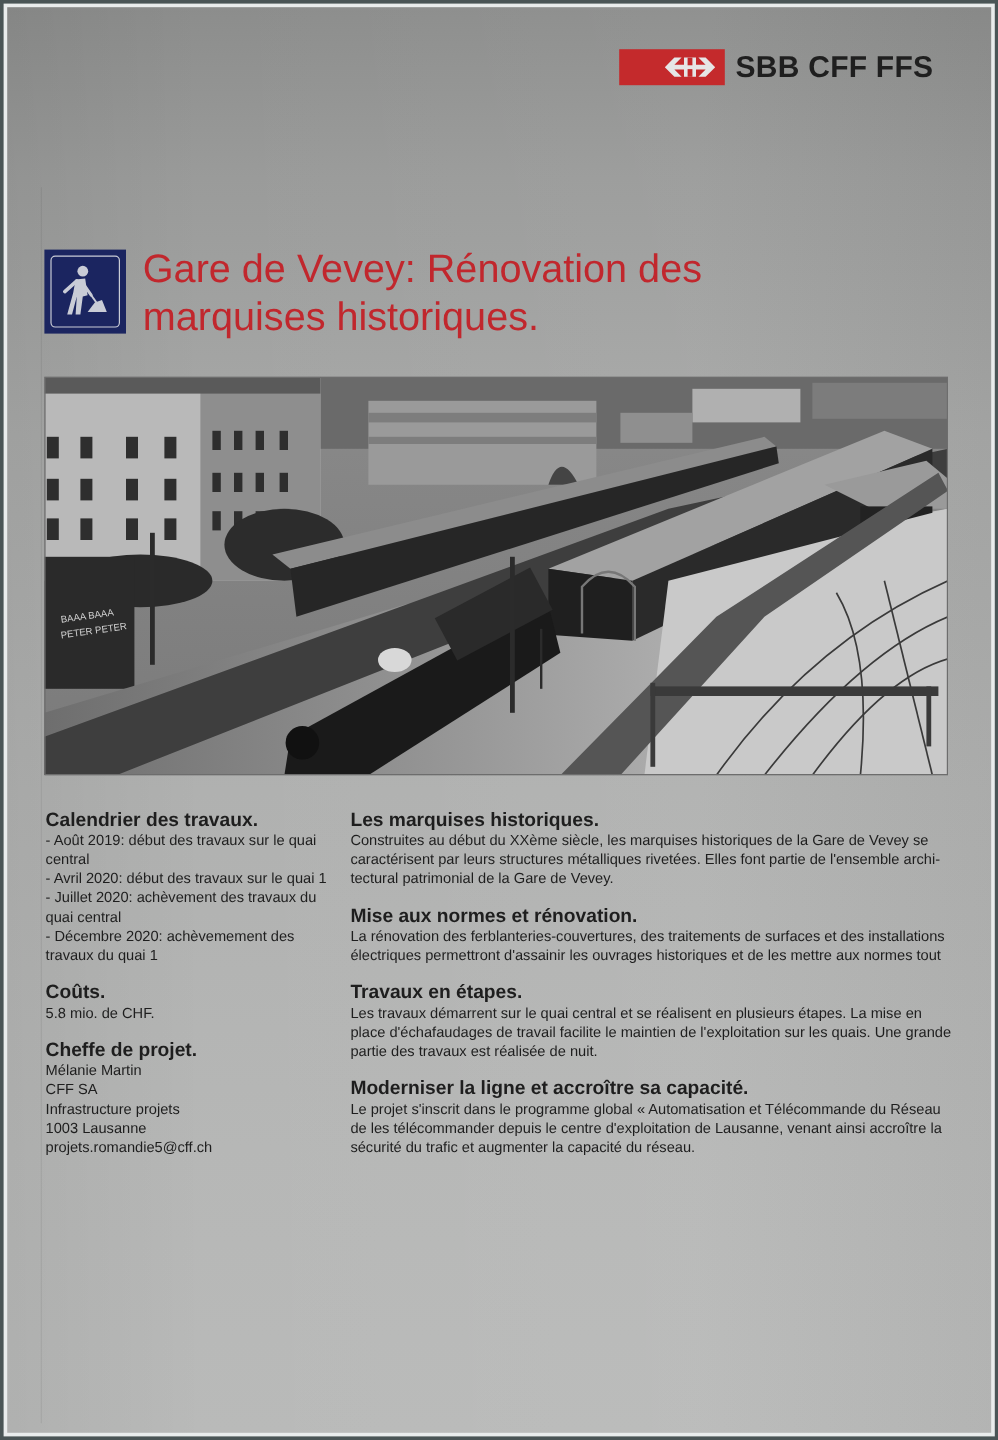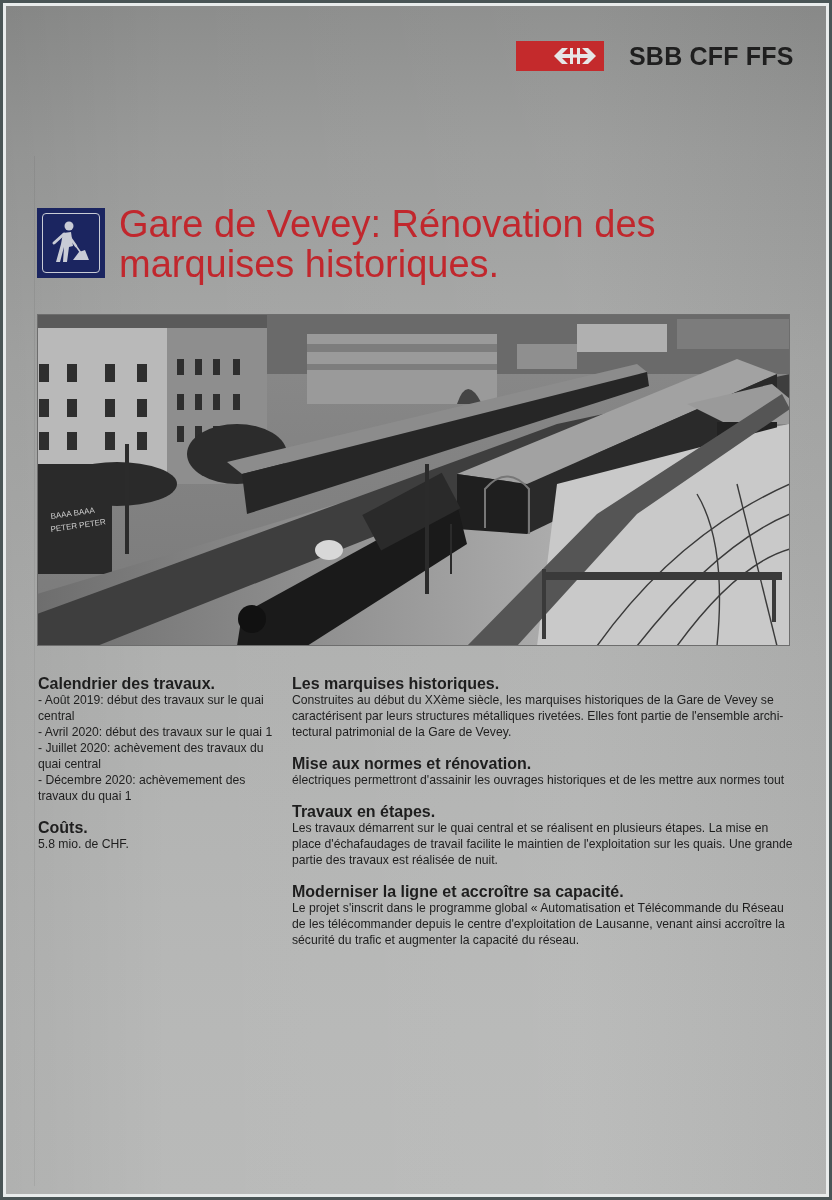--- a/index.html
+++ b/index.html
@@ -31,36 +31,36 @@
   .logo {
     position: absolute; left: 510px; top: 34px; height: 32px;
     display: flex; align-items: center;
   }
   .logo-mark {
     width: 88px; height: 30px; background: #c42a2c;
     display: flex; align-items: center; justify-content: flex-end;
     padding-right: 8px; box-sizing: border-box;
   }
   .logo-text {
-    margin-left: 25px; font-weight: bold; font-size: 25px;
+    margin-left: 9px; font-weight: bold; font-size: 25px;
     color: #1f1f1f; letter-spacing: 0.2px;
   }
   
   .pict {
     position: absolute; left: 31px; top: 202px; width: 68px; height: 70px;
     background: #1b2560; box-sizing: border-box;
     display: flex; align-items: center; justify-content: center;
   }
   .pict-inner {
     width: 58px; height: 60px; border: 1.5px solid #c9ccd6; border-radius: 4px;
     box-sizing: border-box; display: flex; align-items: center; justify-content: center;
   }
   .title {
     position: absolute; left: 113px; top: 198px; width: 600px;
-    color: #c1272d; font-size: 38px; line-height: 40px;
+    color: #c1272d; font-size: 33px; line-height: 40px;
   }
   
   .photo {
     position: absolute; left: 31px; top: 308px; width: 753px; height: 332px;
     background: #555; overflow: hidden;
   }
   .photo svg { display: block; }
   
   .col-left {
     position: absolute; left: 32px; top: 670px; width: 240px;
@@ -224,31 +224,40 @@
       <span class="line">- Avril 2020: début des travaux sur le quai 1</span>
       <span class="line">- Juillet 2020: achèvement des travaux du</span>
       <span class="line">quai central</span>
       <span class="line">- Décembre 2020: achèvemement des</span>
       <span class="line">travaux du quai 1</span>
     </div>
     <div class="block">
       <span class="line h">Coûts.</span>
       <span class="line">5.8 mio. de CHF.</span>
     </div>
+    <div class="block">
+      <span class="line h">Cheffe de projet.</span>
+      <span class="line">Mélanie Martin</span>
+      <span class="line">CFF SA</span>
+      <span class="line">Infrastructure projets</span>
+      <span class="line">1003 Lausanne</span>
+      <span class="line">projets.romandie5@cff.ch</span>
+    </div>
   </div>
 
   <div class="col-right">
     <div class="block">
       <span class="line h">Les marquises historiques.</span>
       <span class="line">Construites au début du XXème siècle, les marquises historiques de la Gare de Vevey se</span>
       <span class="line">caractérisent par leurs structures métalliques rivetées. Elles font partie de l'ensemble archi-</span>
       <span class="line">tectural patrimonial de la Gare de Vevey.</span>
     </div>
     <div class="block">
       <span class="line h">Mise aux normes et rénovation.</span>
+      <span class="line">La rénovation des ferblanteries-couvertures, des traitements de surfaces et des installations</span>
       <span class="line">électriques permettront d'assainir les ouvrages historiques et de les mettre aux normes tout</span>
     </div>
     <div class="block">
       <span class="line h">Travaux en étapes.</span>
       <span class="line">Les travaux démarrent sur le quai central et se réalisent en plusieurs étapes. La mise en</span>
       <span class="line">place d'échafaudages de travail facilite le maintien de l'exploitation sur les quais. Une grande</span>
       <span class="line">partie des travaux est réalisée de nuit.</span>
     </div>
     <div class="block">
       <span class="line h">Moderniser la ligne et accroître sa capacité.</span>

